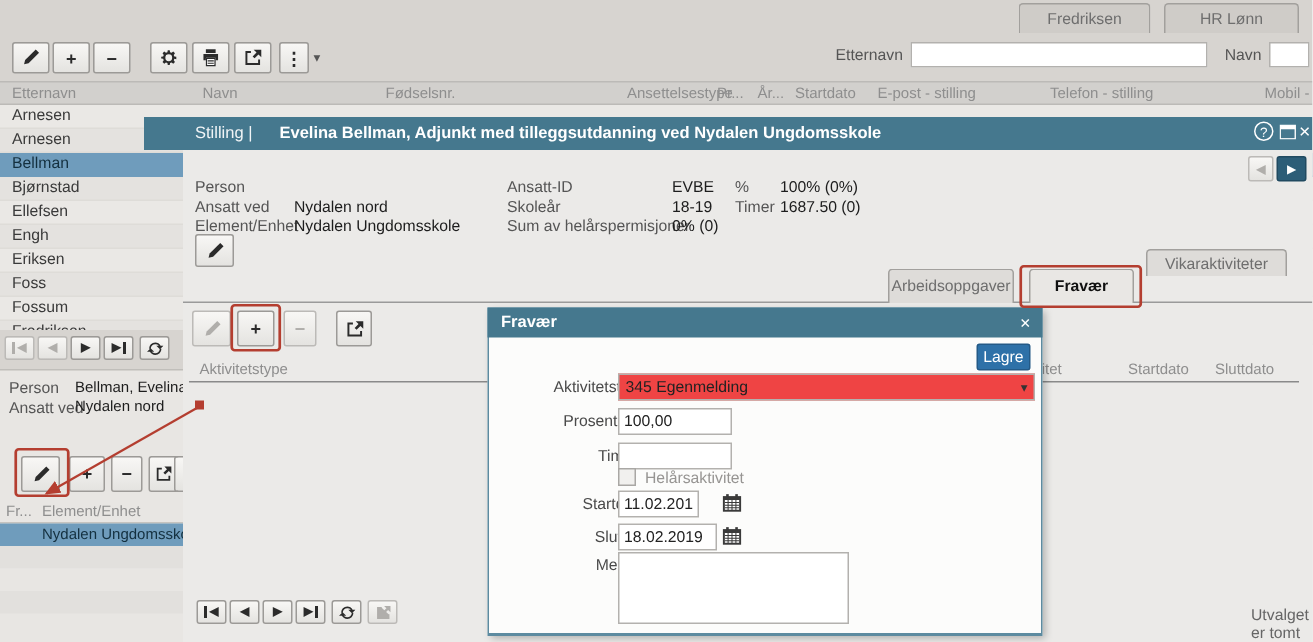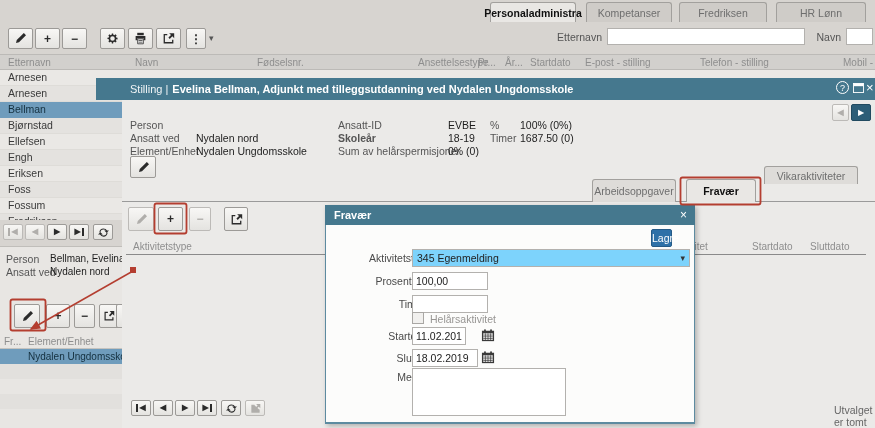--- a/index.html
+++ b/index.html
@@ -35,26 +35,20 @@
   .rowlbl { display:flex; justify-content:flex-end; gap:3px; width:108px;
             color:#4a4a4a; white-space:nowrap; }
   .titlebar { background:#45788e; color:#fff; display:flex; align-items:center; }
   svg { display:block; }
 </style>
 </head>
 <body>
 
 <div id="screen">
 
-  <div class="a tab on" style="left:490px;top:2px;width:86px;height:20px;">
-      <span>Personaladministra</span>
-    </div>
-  <div class="a tab" style="left:586px;top:2px;width:86px;height:20px;">
-      <span>Kompetanser</span>
-    </div>
   <div class="a tab" style="left:679px;top:2px;width:88px;height:20px;">
       <span>Fredriksen</span>
     </div>
   <div class="a tab" style="left:776px;top:2px;width:90px;height:20px;">
       <span>HR Lønn</span>
     </div>
 
   <div class="a btn" style="left:8px;top:28px;width:25px;height:21px;">
     <svg width="13" height="13" viewBox="0 0 16 16">
         <path fill="#2b2b2b" d="M12.1 1.2l2.7 2.7-8.6 8.6-3.7.9.9-3.6z"></path>
@@ -169,21 +163,21 @@
     <div class="a hdrtxt" style="left:4px;top:89px;">Fr...</div>
     <div class="a hdrtxt" style="left:28px;top:89px;">Element/Enhet</div>
     <div class="a" style="left:0;top:101px;width:122px;height:1px;background:#c5c3bf;"></div>
     <div class="a" style="left:0;top:102px;width:122px;height:15px;background:#6f9cbc;color:#14303f;font-size:10px;line-height:15px;padding-left:28px;white-space:nowrap;">Nydalen Ungdomssko</div>
     <div class="a" style="left:0;top:117px;width:122px;height:15px;background:#e2e0dd;"></div>
     <div class="a" style="left:0;top:132px;width:122px;height:15px;background:#e8e6e3;"></div>
     <div class="a" style="left:0;top:147px;width:122px;height:15px;background:#e2e0dd;"></div>
   </div>
 
   <div class="a titlebar" style="left:96px;top:78px;width:779px;height:22px;z-index:10;padding-left:34px;font-size:11px;">
-    <span style="opacity:.92;margin-right:4px;">Stilling |</span>
+    <span style="opacity:.92;margin-right:18px;">Stilling |</span>
     <span style="font-weight:bold;">Evelina Bellman, Adjunkt med tilleggsutdanning ved Nydalen Ungdomsskole</span>
   </div>
   <div class="a" style="left:836px;top:81px;width:13px;height:13px;border:1px solid #fff;border-radius:50%;color:#fff;font-size:9px;display:flex;align-items:center;justify-content:center;z-index:11;">
       <span>?</span>
     </div>
   <div class="a" style="left:853px;top:83px;z-index:11;">
     <svg width="11" height="10" viewBox="0 0 12 11">
         <rect x="0.5" y="0.5" width="11" height="10" fill="none" stroke="#fff"></rect>
         <rect x="0.5" y="0.5" width="11" height="3" fill="#fff"></rect>
       </svg>
@@ -200,21 +194,21 @@
     </div>
 
   <div class="a lbl" style="left:130px;top:119px;z-index:12;">Person</div>
   <div class="a lbl" style="left:130px;top:132px;z-index:12;">Ansatt ved</div>
   <div class="a val" style="left:196px;top:132px;z-index:12;">Nydalen nord</div>
   <div class="a lbl" style="left:130px;top:145px;z-index:12;">Element/Enhet</div>
   <div class="a val" style="left:196px;top:145px;z-index:12;">Nydalen Ungdomsskole</div>
 
   <div class="a lbl" style="left:338px;top:119px;z-index:12;">Ansatt-ID</div>
   <div class="a val" style="left:448px;top:119px;z-index:12;">EVBE</div>
-  <div class="a lbl" style="left:338px;top:132px;z-index:12;font-weight:bold;">Skoleår</div>
+  <div class="a lbl" style="left:338px;top:132px;z-index:12;">Skoleår</div>
   <div class="a val" style="left:448px;top:132px;z-index:12;">18-19</div>
   <div class="a lbl" style="left:338px;top:145px;z-index:12;">Sum av helårspermisjoner</div>
   <div class="a val" style="left:448px;top:145px;z-index:12;">0% (0)</div>
 
   <div class="a lbl" style="left:490px;top:119px;z-index:12;">%</div>
   <div class="a val" style="left:520px;top:119px;z-index:12;">100% (0%)</div>
   <div class="a lbl" style="left:490px;top:132px;z-index:12;">Timer</div>
   <div class="a val" style="left:520px;top:132px;z-index:12;">1687.50 (0)</div>
 
   <div class="a btn" style="left:130px;top:156px;width:26px;height:22px;z-index:12;">
@@ -283,29 +277,29 @@
         <path fill="#b0aeab" d="M8.8 1.4H15V7.6L12.7 5.3 9.5 8.5 7.9 6.9l3.2-3.2z"></path>
       </svg>
   </div>
   <div class="a" style="left:786px;top:404px;color:#666;z-index:12;padding-left:48px;">Utvalget er tomt</div>
 
   <div class="a" style="left:325px;top:205px;width:370px;height:219px;background:#fcfcfb;border:1px solid #5d8ba0;border-bottom:2px solid #5d8ba0;box-shadow:2px 2px 5px rgba(0,0,0,.25);z-index:30;"></div>
   <div class="a titlebar" style="left:325px;top:205px;width:370px;height:20px;z-index:31;padding-left:9px;font-size:11px;font-weight:bold;justify-content:space-between;padding-right:8px;">
     <span>Fravær</span>
     <span style="font-weight:normal;font-size:12px;cursor:pointer;">×</span>
   </div>
-  <div class="a" style="left:651px;top:229px;width:21px;height:18px;background:#2e71a8;border:1px solid #245a87;border-radius:2px;color:#fff;display:flex;align-items:center;justify-content:flex-start;font-size:10.5px;z-index:32;cursor:pointer;">
+  <div class="a" style="left:651px;top:229px;width:36px;height:18px;background:#2e71a8;border:1px solid #245a87;border-radius:2px;color:#fff;display:flex;align-items:center;justify-content:center;font-size:10.5px;z-index:32;cursor:pointer;">
       <span>Lagre</span>
     </div>
 
   <div class="a rowlbl" style="left:330px;top:252px;z-index:32;">
     <span>Aktivitetstype</span>
       <span class="star">*</span>
   </div>
-  <div class="a" style="left:412px;top:249px;width:278px;height:18px;background:#7dd3fc;border:1px solid #b3b1ae;display:flex;align-items:center;justify-content:space-between;padding:0 4px;z-index:32;cursor:pointer;">
+  <div class="a" style="left:412px;top:249px;width:278px;height:18px;background:#ef4444;border:1px solid #b3b1ae;display:flex;align-items:center;justify-content:space-between;padding:0 4px;z-index:32;cursor:pointer;">
     <span>345 Egenmelding</span>
     <span style="font-size:9px;color:#333;">▾</span>
   </div>
 
   <div class="a rowlbl" style="left:330px;top:275px;z-index:32;">
     <span>Prosent (%)</span>
       <span class="star">*</span>
   </div>
   <input class="a" style="left: 412px; top: 272px; width: 76px; height: 18px; z-index: 32;" value="100,00">
 

